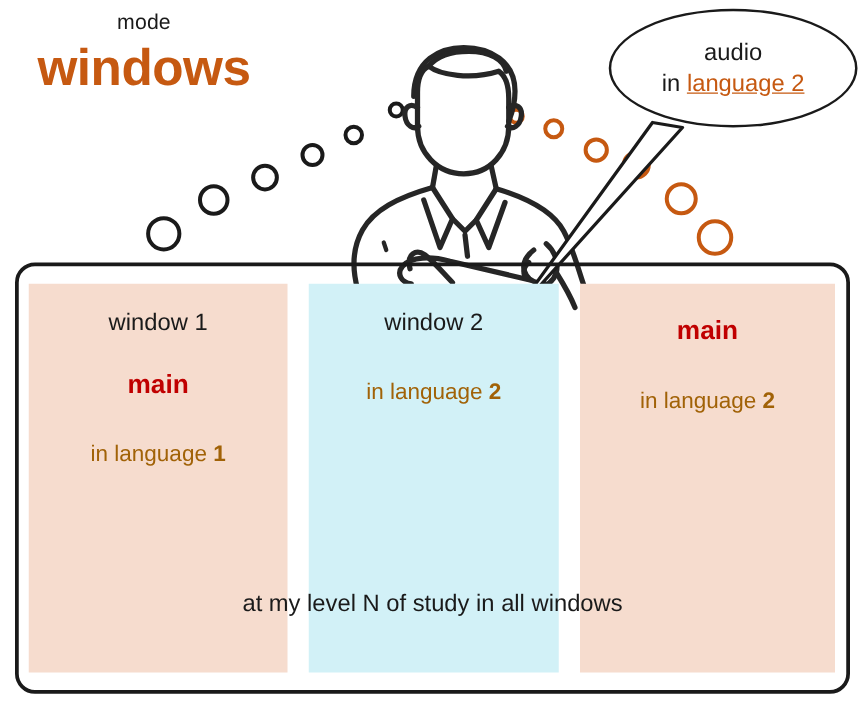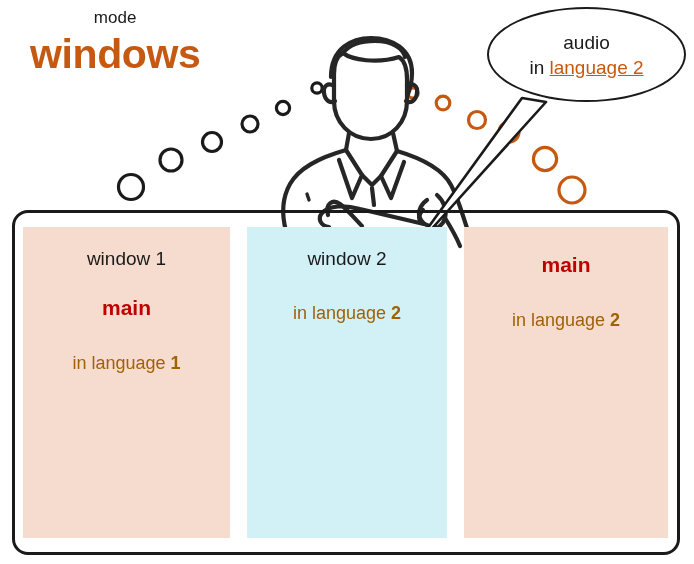--- a/index.html
+++ b/index.html
@@ -262,13 +262,14 @@
   <div class="panel" id="panel-2">
     <div class="panel-title">window 2</div>
     <div class="panel-lang"><span>in language </span><b>2</b></div>
   </div>
 
   <div class="panel" id="panel-3">
     <div class="panel-kind">main</div>
     <div class="panel-lang"><span>in language </span><b>2</b></div>
   </div>
 
+  <div id="footer-note">at my level N of study in all windows</div>
 </div>
 
 </body></html>

